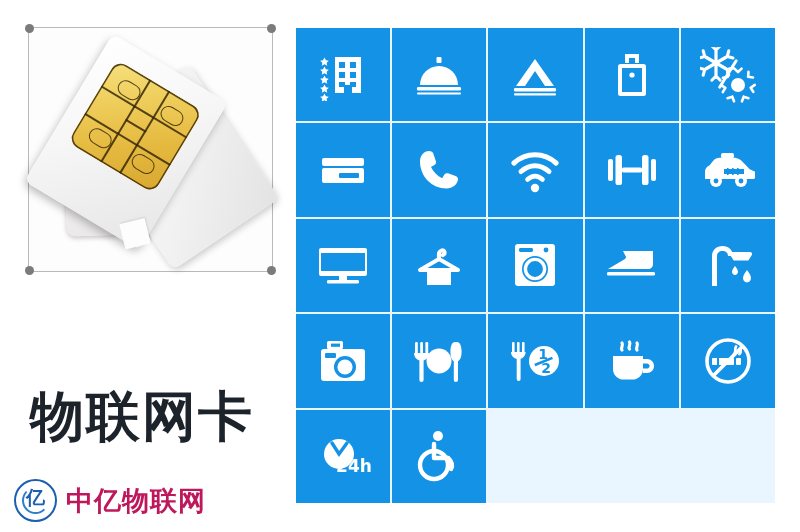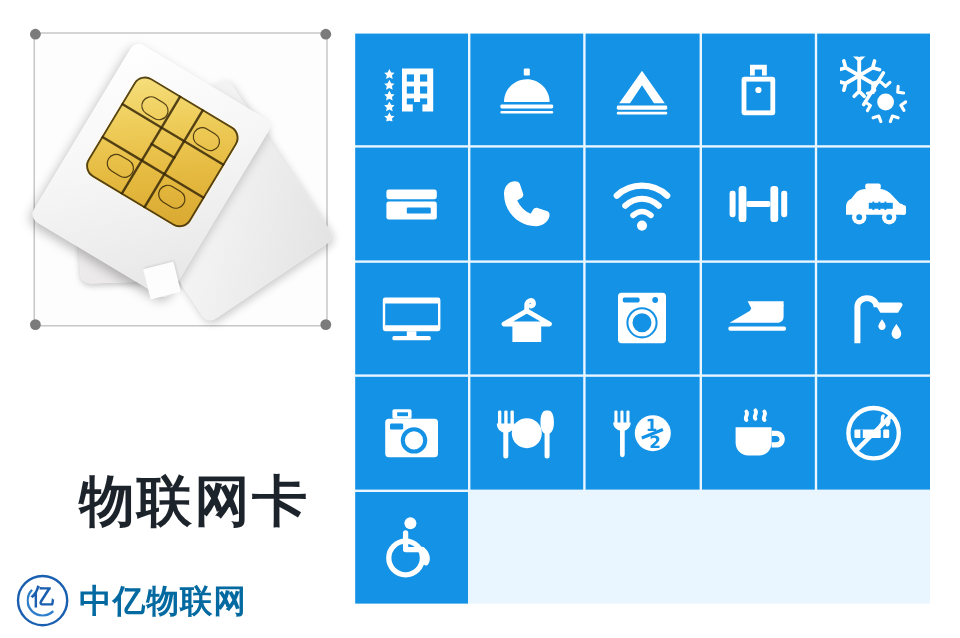--- a/index.html
+++ b/index.html
@@ -101,24 +101,23 @@
     position:absolute;border:1.8px solid rgba(55,40,8,.85);
     border-radius:10px;display:block;background:transparent;
   }
   .chip u.r1{left:14px;top:12px;width:22px;height:14px;}
   .chip u.r2{left:64px;top:12px;width:22px;height:14px;}
   .chip u.r3{left:14px;top:68px;width:22px;height:14px;}
   .chip u.r4{left:64px;top:68px;width:22px;height:14px;}
 
   .title-cn{
     position:absolute;left:30px;top:394px;width:240px;
-    font-size:46px;font-weight:bold;color:#1d232b;
+    font-size:54px;font-weight:bold;color:#1d232b;
     letter-spacing:2px;line-height:1;
-    font-family:Liberation Sans, sans-serif;
-    margin-left:36px;
+    font-family:Liberation Mono, monospace;
   }
 
   .watermark{
     position:absolute;left:14px;top:479px;display:flex;align-items:center;gap:9px;
   }
   .wm-badge{
     width:39px;height:39px;border-radius:50%;
     border:2.6px solid #1a5fb0;
     position:relative;flex:0 0 auto;
     background:#ffffff;
@@ -128,21 +127,21 @@
     border-radius:50%;
     border:2.2px solid #2f7ec9;
     border-top-color:transparent;border-right-color:transparent;
   }
   .wm-badge span.g{
     position:absolute;left:0;right:0;top:7px;text-align:center;
     font-size:19px;font-weight:bold;color:#1a5fb0;line-height:1;
     font-family:"DejaVu Sans",sans-serif;
   }
   .wm-text{
-    font-size:27px;font-weight:bold;color:#0369a1;letter-spacing:1px;
+    font-size:27px;font-weight:bold;color:#be185d;letter-spacing:1px;
     font-family:"DejaVu Sans","Liberation Sans",sans-serif;
   }
 
   
   .grid{
     position:absolute;left:296px;top:28px;
     width:479px;height:475px;
     display:grid;
     grid-template-columns:repeat(5,1fr);
     grid-template-rows:repeat(5,1fr);
@@ -518,20 +517,29 @@
           <rect x="17" y="25" width="2" height="7"></rect>
         </g>
         <g fill="none" stroke="#ffffff" stroke-width="2.8" stroke-linecap="round">
           <path d="M34 21c3-2.4 0-5 2-7.4"></path>
           <path d="M39.5 21c2.6-2.2 0-4.6 1.6-6.6"></path>
         </g>
         <line x1="13.5" y1="42.5" x2="42.5" y2="13.5" stroke="#ffffff" stroke-width="3.6" stroke-linecap="round"></line>
       </svg>
     </div>
 
+    <div class="tile">
+      <svg width="58" height="52" viewBox="0 0 58 52">
+        <circle cx="25" cy="24" r="15" class="ico"></circle>
+        <g fill="none" stroke="#1492e6" stroke-width="3.4" stroke-linecap="round">
+          <path d="M18 13l7 11 8-11"></path>
+        </g>
+        <text x="40" y="42" font-size="17" font-weight="bold" text-anchor="middle" class="ico" font-family="DejaVu Sans, sans-serif">24h</text>
+      </svg>
+    </div>
 
     <div class="tile">
       <svg width="54" height="56" viewBox="0 0 54 56">
         <circle cx="26" cy="8" r="5" class="ico"></circle>
         <g fill="none" stroke="#ffffff" stroke-width="4.4" stroke-linecap="round" stroke-linejoin="round">
           <path d="M22 16v14h14"></path>
           <path d="M36 30c4 3 5 8 3 11"></path>
         </g>
         <circle cx="22" cy="37" r="14" fill="none" stroke="#ffffff" stroke-width="4.4"></circle>
       </svg>

